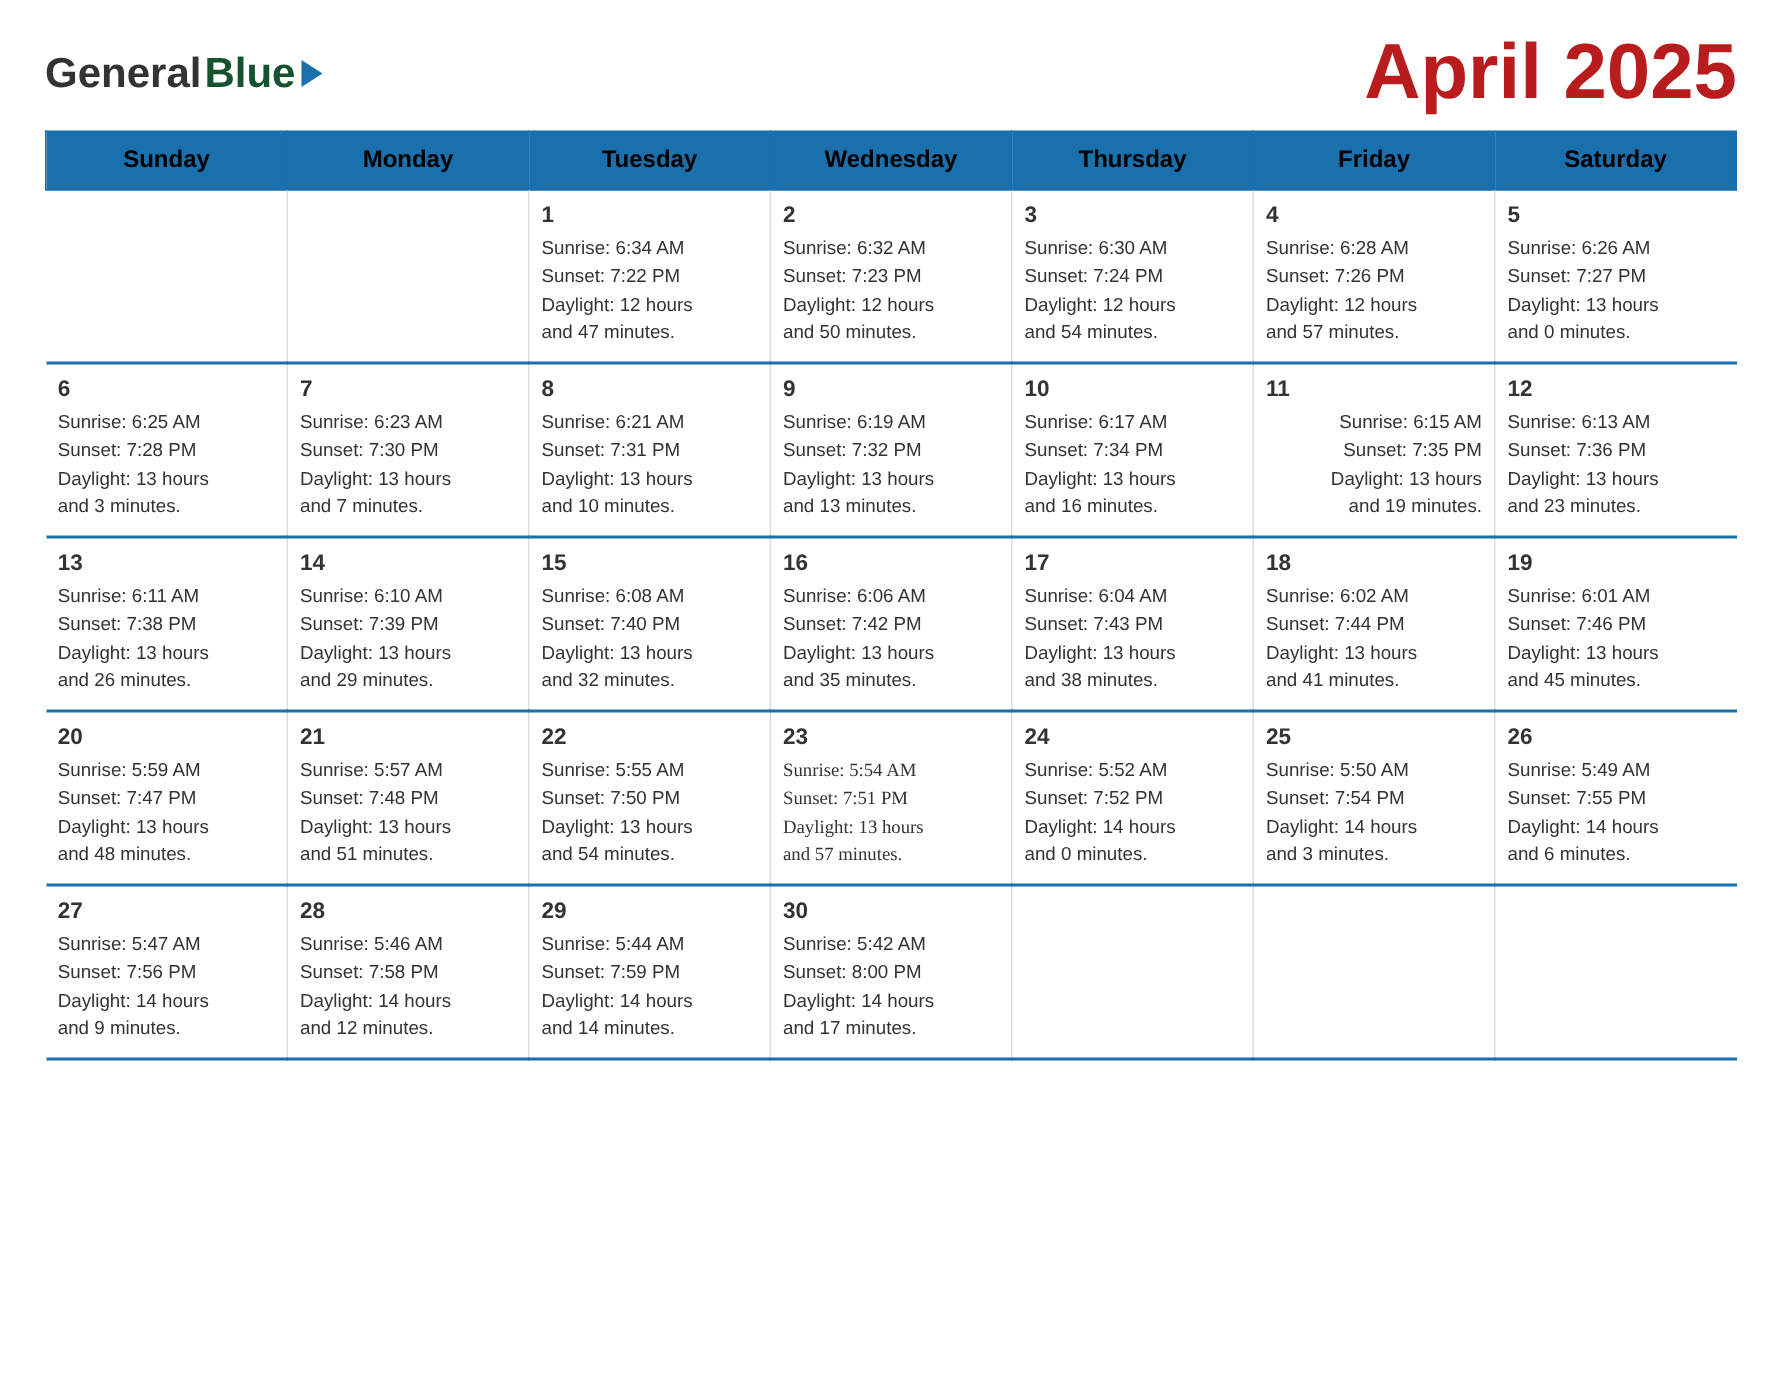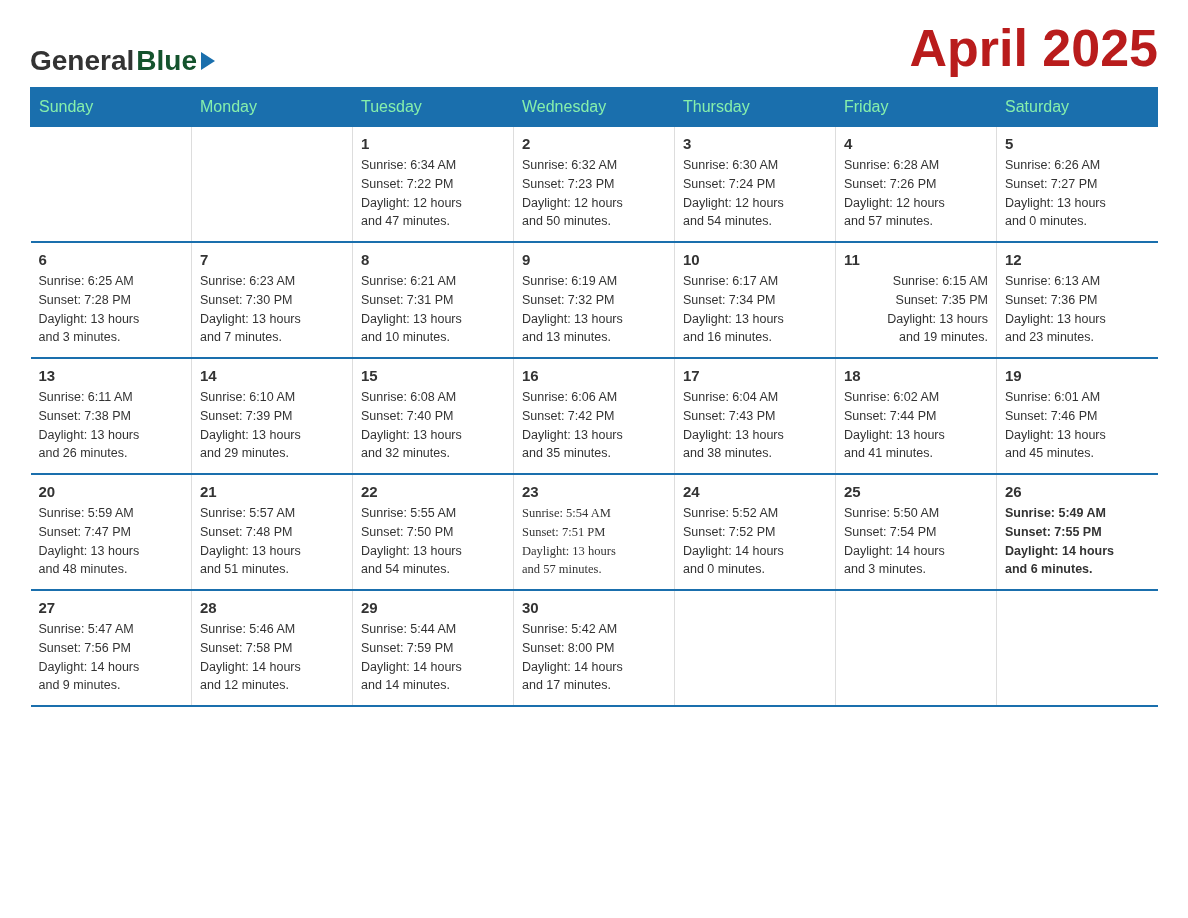--- a/index.html
+++ b/index.html
@@ -7,21 +7,21 @@
       font-family: Arial, sans-serif;
       background: #fff;
       color: #333;
       width: 1188px;
       min-height: 918px;
       padding: 20px 30px;
     }
     .header {
       display: flex;
       justify-content: space-between;
-      align-items: flex-end;
+      align-items: center;
       margin-bottom: 10px;
     }
     .logo {
       display: flex;
       flex-direction: column;
       align-items: flex-start;
     }
     .title-block {
       text-align: right;
     }
@@ -37,25 +37,25 @@
       color: #444;
       margin-top: 4px;
     }
     .calendar {
       width: 100%;
       border-collapse: collapse;
       margin-top: 10px;
     }
     .calendar thead tr th {
       background-color: #1a6fad;
-      color: #86efac;
+      color: #000000;
       font-size: 16px;
-      font-weight: normal;
+      font-weight: bold;
       padding: 10px 8px;
-      text-align: left;
+      text-align: center;
       border: 1px solid #1a6fad;
     }
     .calendar tbody tr {
       border-bottom: 2px solid #1a6fad;
     }
     .calendar tbody tr td {
       vertical-align: top;
       padding: 8px 8px 10px 8px;
       font-size: 13px;
       color: #333;
@@ -322,21 +322,21 @@
         </td>
         <td>
           <span class="day-number">25</span>
           <div class="day-info" style="white-space: pre-line;">Sunrise: 5:50 AM
 Sunset: 7:54 PM
 Daylight: 14 hours
 and 3 minutes.</div>
         </td>
         <td>
           <span class="day-number">26</span>
-          <div class="day-info" style="white-space: pre-line; font-weight: bold;">Sunrise: 5:49 AM
+          <div class="day-info" style="white-space: pre-line;">Sunrise: 5:49 AM
 Sunset: 7:55 PM
 Daylight: 14 hours
 and 6 minutes.</div>
         </td>
       </tr>
       <tr>
         <td>
           <span class="day-number">27</span>
           <div class="day-info" style="white-space: pre-line;">Sunrise: 5:47 AM
 Sunset: 7:56 PM

